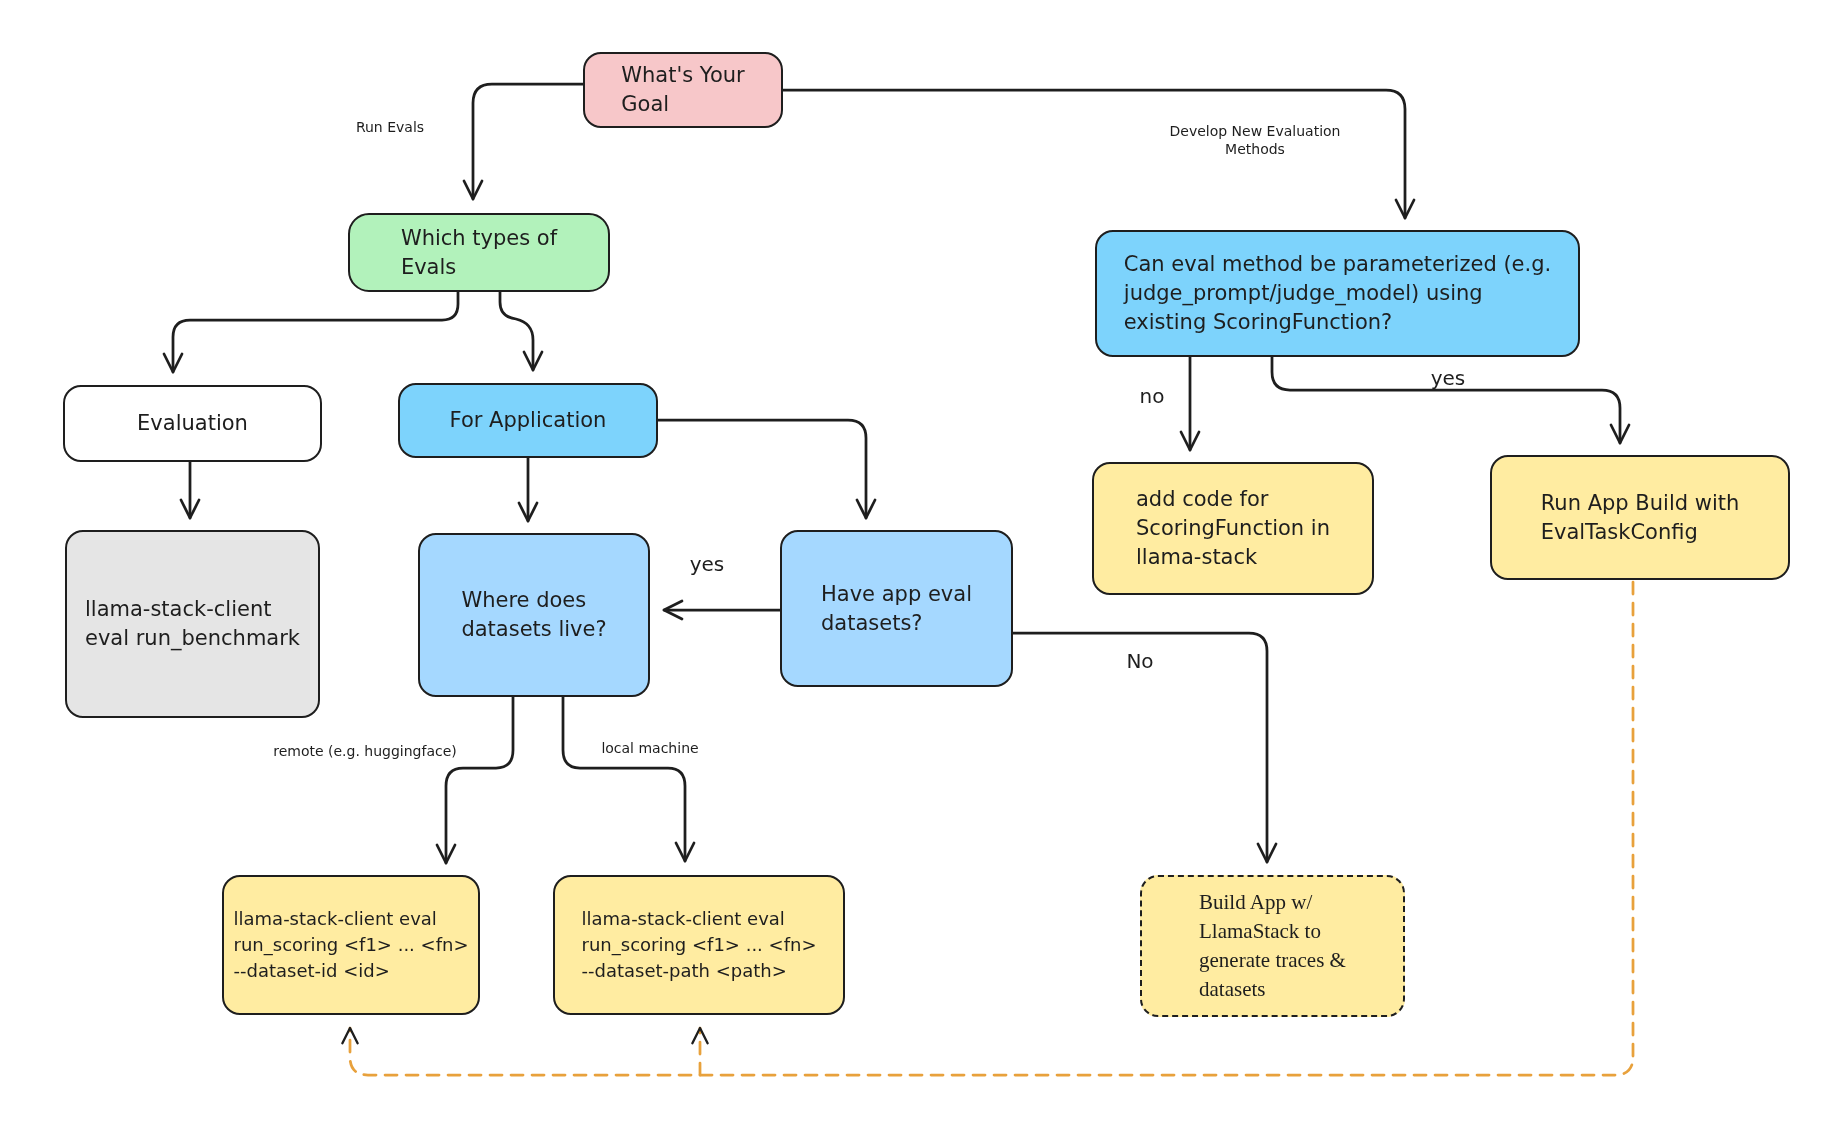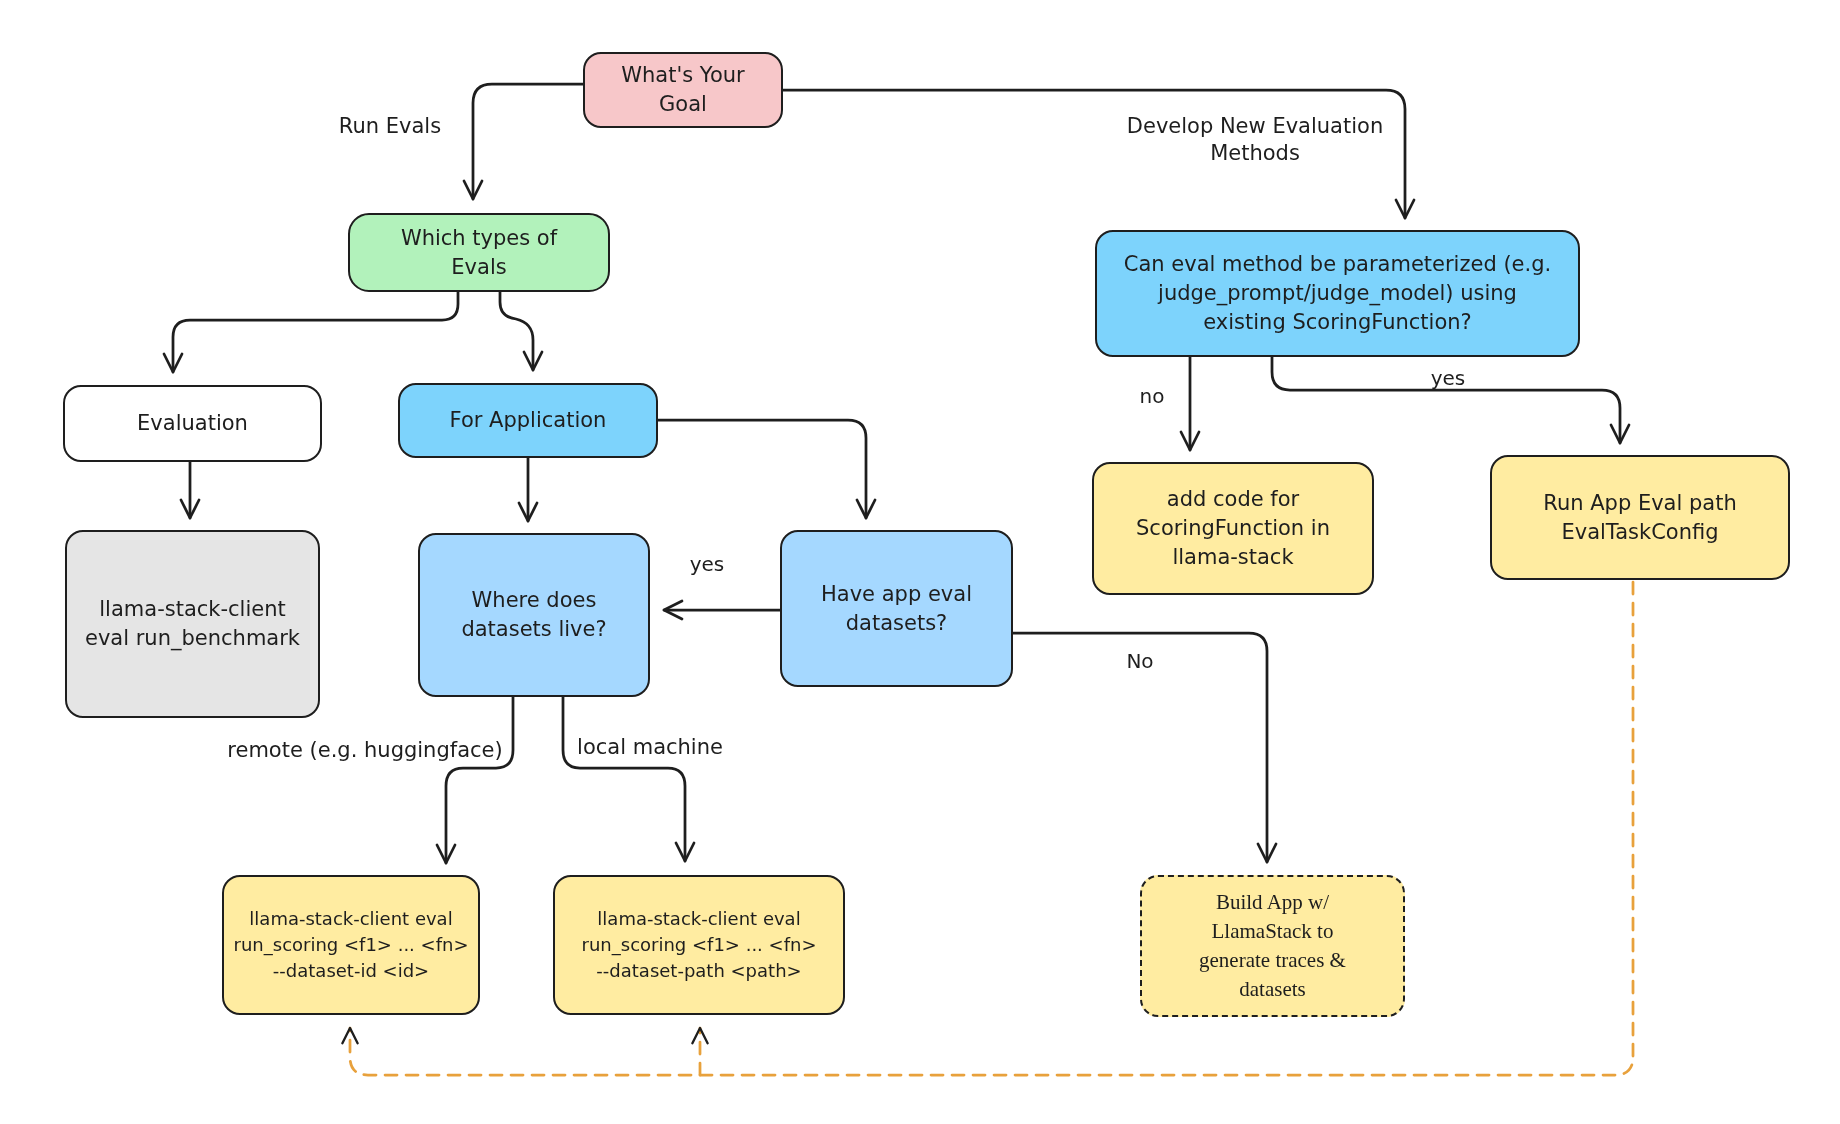--- a/index.html
+++ b/index.html
@@ -13,30 +13,29 @@
   }
   svg.edges{position:absolute;left:0;top:0;width:1840px;height:1124px;}
   svg.edges path{fill:none;stroke:#1e1e1e;stroke-width:2.75;stroke-linecap:round;stroke-linejoin:round;}
   svg.edges path.orange{stroke:#e8a13c;stroke-dasharray:12 9;}
   .node{
     position:absolute;
     display:flex;align-items:center;justify-content:center;
     border:2.5px solid #1e1e1e;
     border-radius:18px;
     box-sizing:border-box;
-    text-align:center;
     padding:18px 8px;
   }
   .node .txt{white-space:pre-line;font-size:21px;line-height:1.38;}
   .node.small .txt{font-size:18px;line-height:1.45;}
   .node.dashed{border-style:dashed;}
   .elabel{
     position:absolute;
     transform:translate(-50%,-50%);
-    font-size:21px;line-height:1.3;
+    font-size:14px;line-height:1.3;
     white-space:pre-line;text-align:center;
   }
   .elabel.sm{font-size:20px;}
 </style>
 </head>
 <body>
 
 <div id="canvas">
 
   <svg class="edges">
@@ -106,21 +105,21 @@
 datasets?</span>
   </div>
 
   <div class="node" style="left: 1092px; top: 462px; width: 282px; height: 133px; background-color: rgb(255, 236, 161);">
     <span class="txt">add code for
 ScoringFunction in
 llama-stack</span>
   </div>
 
   <div class="node" style="left: 1490px; top: 455px; width: 300px; height: 125px; background-color: rgb(255, 236, 161);">
-    <span class="txt">Run App Eval path
+    <span class="txt">Run App Build with
 EvalTaskConfig</span>
   </div>
 
   <div class="node small" style="left: 222px; top: 875px; width: 258px; height: 140px; background-color: rgb(255, 236, 161);">
     <span class="txt">llama-stack-client eval
 run_scoring &lt;f1&gt; ... &lt;fn&gt;
 --dataset-id &lt;id&gt;</span>
   </div>
 
   <div class="node small" style="left: 553px; top: 875px; width: 292px; height: 140px; background-color: rgb(255, 236, 161);">

